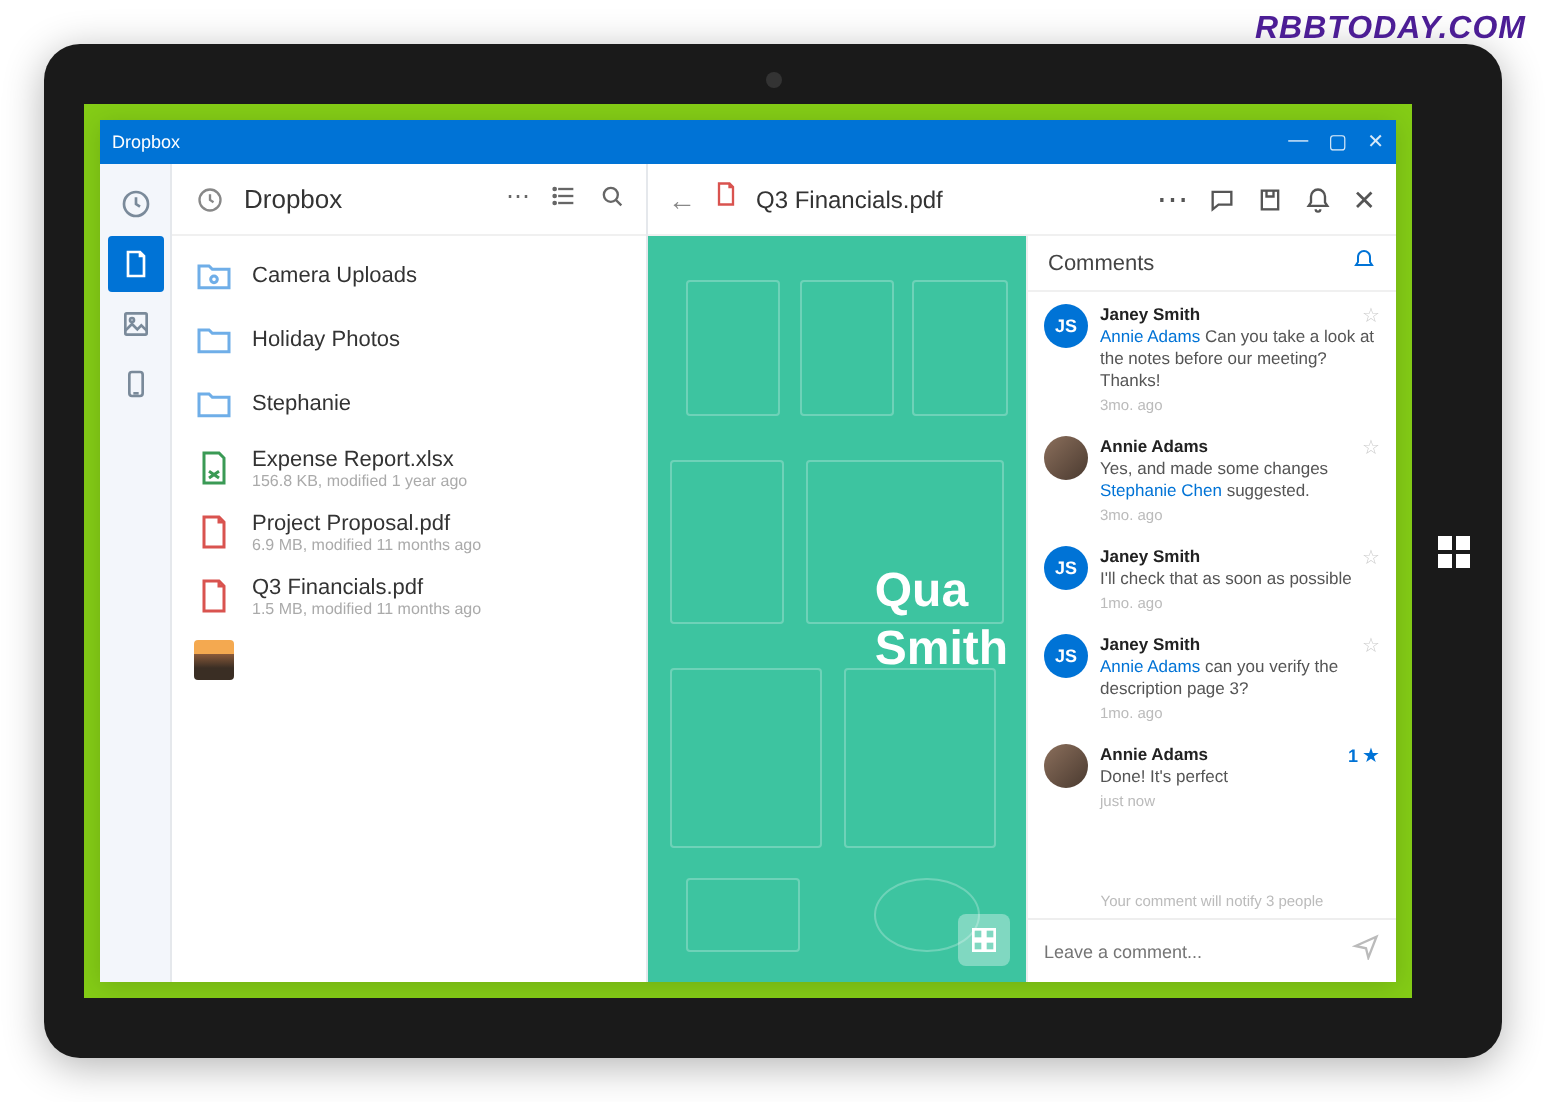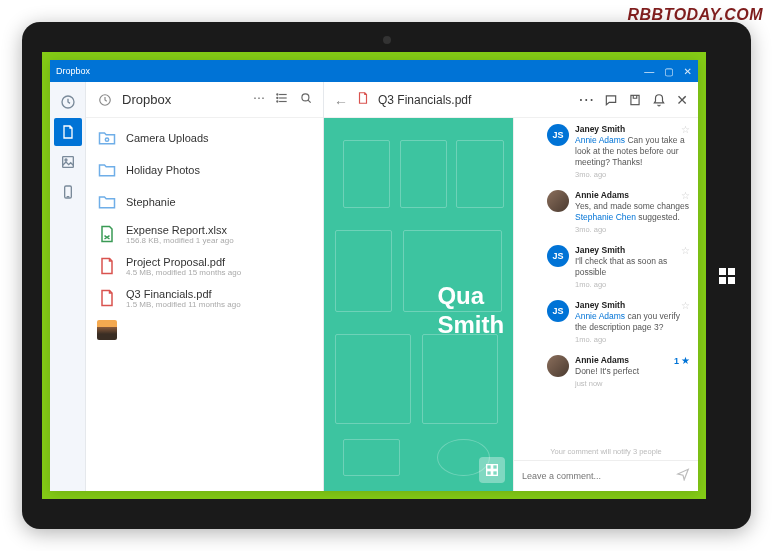--- a/index.html
+++ b/index.html
@@ -1,18 +1,18 @@
 <!DOCTYPE html>
 <html><head>
 <meta charset="utf-8">
 <style>
 * { margin: 0; padding: 0; box-sizing: border-box; font-family: "Segoe UI", Arial, sans-serif; }
 body { background: #fff; width: 773px; height: 551px; position: relative; overflow: hidden; }
 
-.watermark { position: absolute; top: 6px; right: 10px; color: #7f1d1d; font-size: 16px; font-style: italic; font-weight: bold; letter-spacing: 0.5px; z-index: 100; }
+.watermark { position: absolute; top: 6px; right: 10px; color: #4c1d95; font-size: 16px; font-style: italic; font-weight: bold; letter-spacing: 0.5px; z-index: 100; }
 
 .tablet-frame { position: absolute; top: 22px; left: 22px; right: 22px; bottom: 22px; background: #1a1a1a; border-radius: 18px; padding: 30px 45px 30px 20px; box-shadow: 0 4px 20px rgba(0,0,0,0.3); }
 .tablet-camera { position: absolute; top: 14px; left: 50%; transform: translateX(-50%); width: 8px; height: 8px; background: #333; border-radius: 50%; }
 .tablet-winbtn { position: absolute; right: 14px; top: 50%; transform: translateY(-50%); width: 20px; height: 20px; }
 .tablet-winbtn svg { width: 100%; height: 100%; }
 
 .screen { width: 100%; height: 100%; background: #84cc16; position: relative; overflow: hidden; }
 
 .app-window { position: absolute; top: 8px; left: 8px; right: 8px; bottom: 8px; background: #fff; box-shadow: 0 2px 12px rgba(0,0,0,0.15); display: flex; flex-direction: column; }
 
@@ -57,21 +57,21 @@
 .doc-wireframe { position: absolute; inset: 0; opacity: 0.25; }
 .doc-wireframe .wf { position: absolute; border: 1.5px solid #fff; border-radius: 2px; }
 .doc-text-overlay { position: absolute; top: 44%; left: 60%; color: #fff; font-size: 24px; font-weight: 700; line-height: 1.2; }
 .doc-badge { position: absolute; bottom: 8px; right: 8px; width: 26px; height: 26px; background: rgba(255,255,255,0.35); border-radius: 4px; display: flex; align-items: center; justify-content: center; }
 .doc-badge svg { width: 16px; height: 16px; stroke: #fff; }
 
 .comments-panel { width: 185px; background: #fff; display: flex; flex-direction: column; border-left: 1px solid #eee; }
 .comments-header { height: 28px; display: flex; align-items: center; justify-content: space-between; padding: 0 10px; border-bottom: 1px solid #f0f0f0; font-size: 11px; color: #444; }
 .comments-list { flex: 1; overflow: auto; padding: 6px 8px; }
 .comment { display: flex; gap: 6px; margin-bottom: 10px; position: relative; }
-.avatar { width: 22px; height: 22px; border-radius: 50%; flex-shrink: 0; display: flex; align-items: center; justify-content: center; font-size: 9px; font-weight: 600; color: #fff; margin-left: 25px; }
+.avatar { width: 22px; height: 22px; border-radius: 50%; flex-shrink: 0; display: flex; align-items: center; justify-content: center; font-size: 9px; font-weight: 600; color: #fff; }
 .avatar.initials { background: #0073d6; }
 .avatar.photo { background: linear-gradient(135deg, #8b6f5c, #4a3a30); }
 .comment-body { flex: 1; font-size: 8.5px; line-height: 1.3; }
 .comment-author { font-weight: 600; color: #222; }
 .comment-text { color: #555; }
 .comment-mention { color: #0073d6; }
 .comment-time { color: #bbb; font-size: 7.5px; margin-top: 2px; }
 .comment-star { position: absolute; top: 0; right: 0; color: #ccc; font-size: 10px; }
 .comment-star.active { color: #0073d6; }
 .comment-starcount { color: #0073d6; font-size: 9px; font-weight: 600; margin-right: 2px; }
@@ -212,21 +212,21 @@
               </div>
               <div class="file-item">
                 <div class="file-icon">
                   <svg viewBox="0 0 24 24" fill="none" stroke="#d9534f" stroke-width="1.8">
                     <path d="M6 3h9l3 3v15H6z"></path>
                     <path d="M15 3v3h3"></path>
                   </svg>
                 </div>
     <div class="file-info">
       <div class="file-name">Project Proposal.pdf</div>
-      <div class="file-meta">4.5 MB, modified 15 months ago</div>
+      <div class="file-meta">6.9 MB, modified 11 months ago</div>
     </div>
               </div>
               <div class="file-item">
                 <div class="file-icon">
                   <svg viewBox="0 0 24 24" fill="none" stroke="#d9534f" stroke-width="1.8">
                     <path d="M6 3h9l3 3v15H6z"></path>
                     <path d="M15 3v3h3"></path>
                   </svg>
                 </div>
     <div class="file-info">
@@ -293,20 +293,26 @@
                 <svg viewBox="0 0 24 24" fill="none" stroke-width="2">
                     <rect x="4" y="4" width="7" height="7"></rect>
                     <rect x="13" y="4" width="7" height="7"></rect>
                     <rect x="4" y="13" width="7" height="7"></rect>
                     <rect x="13" y="13" width="7" height="7"></rect>
                   </svg>
               </div>
             </div>
 
             <div class="comments-panel">
+              <div class="comments-header">
+                <span>Comments</span>
+                <span style="color:#0073d6"><svg width="12" height="12" viewBox="0 0 24 24" fill="none" stroke="currentColor" stroke-width="2">
+                      <path d="M6 9a6 6 0 1112 0v5l2 3H4l2-3z"></path>
+                    </svg></span>
+              </div>
               <div class="comments-list" id="comments-list">
                   <div class="comment">
                     <div class="avatar initials">JS</div>
                     <div class="comment-body"><span class="comment-author">Janey Smith</span><br><span class="comment-mention">Annie Adams</span><span class="comment-text"> Can you take a look at the notes before our meeting? Thanks!</span><div class="comment-time">3mo. ago</div></div>
                     <span class="comment-star">☆</span>
                   </div>
                   <div class="comment">
                     <div class="avatar photo"></div>
                     <div class="comment-body"><span class="comment-author">Annie Adams</span><br><span class="comment-text">Yes, and made some changes </span><span class="comment-mention">Stephanie Chen</span><span class="comment-text"> suggested.</span><div class="comment-time">3mo. ago</div></div>
                     <span class="comment-star">☆</span>

